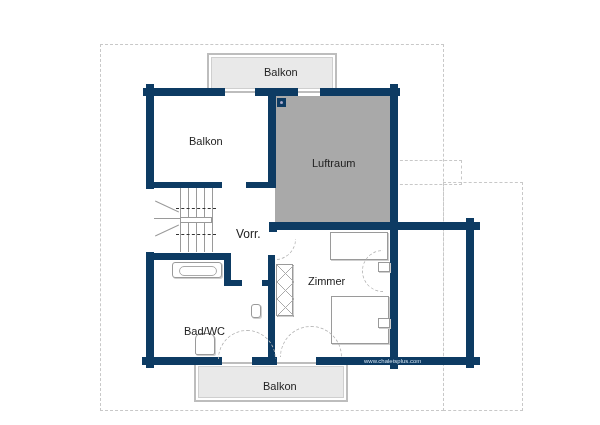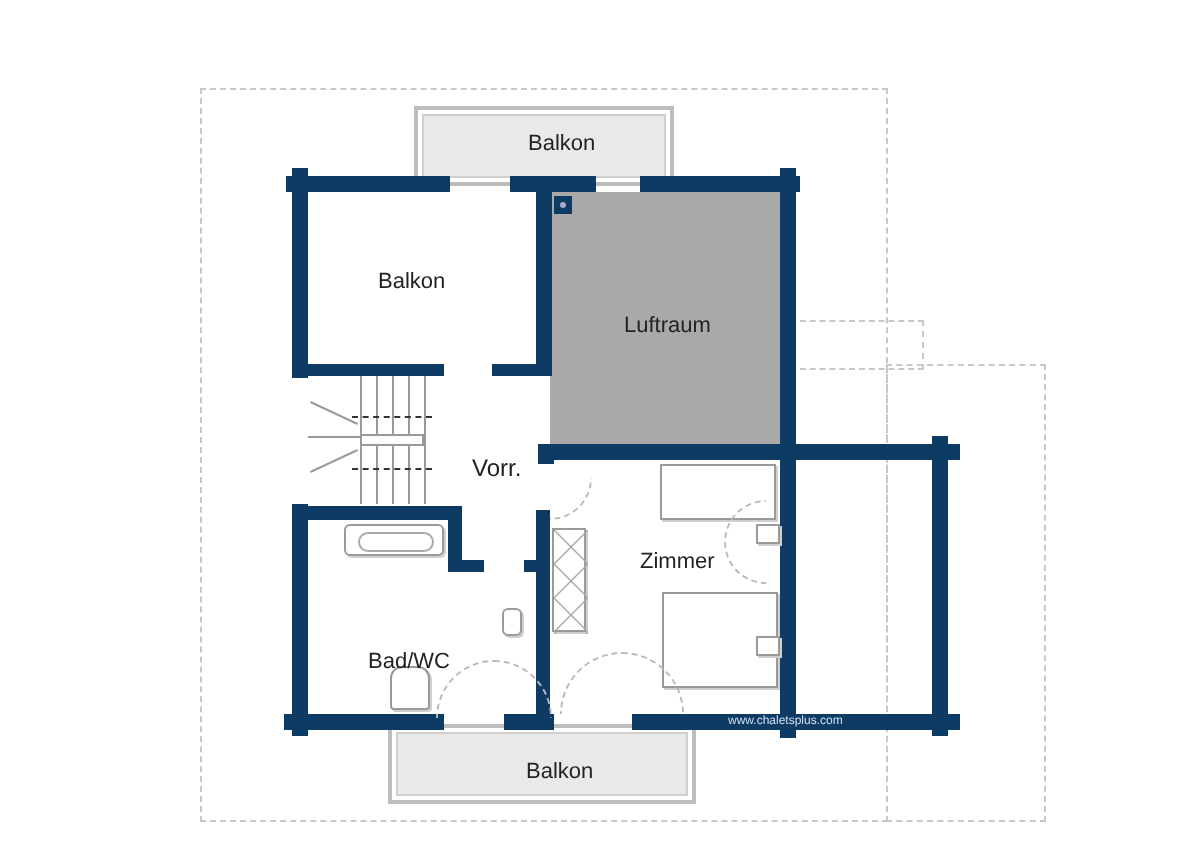--- a/index.html
+++ b/index.html
@@ -90,16 +90,16 @@
 <div class="furn" style="left:378px;top:318px;width:12px;height:10px;"></div>
 
 <div class="door-arc" style="left:254px;top:218px;width:40px;height:40px;clip-path:inset(50% 0 0 50%);"></div>
 <div class="door-arc" style="left:218px;top:330px;width:56px;height:56px;clip-path:inset(0 0 50% 0);"></div>
 <div class="door-arc" style="left:280px;top:326px;width:60px;height:60px;clip-path:inset(0 0 50% 0);"></div>
 <div class="door-arc" style="left:362px;top:250px;width:40px;height:40px;clip-path:inset(0 50% 0 0);"></div>
 
 <span class="lbl" style="left:189px;top:135px;">Balkon</span>
 <span class="lbl" style="left:312px;top:157px;">Luftraum</span>
 <span class="lbl" style="left:236px;top:227px;font-size:12px;">Vorr.</span>
-<span class="lbl" style="left:320px;top:275px;">Zimmer</span>
+<span class="lbl" style="left:308px;top:275px;">Zimmer</span>
 <span class="lbl" style="left:184px;top:325px;">Bad/WC</span>
 
 <span class="watermark" style="left:364px;top:358px;">www.chaletsplus.com</span>
 
 </body></html>

